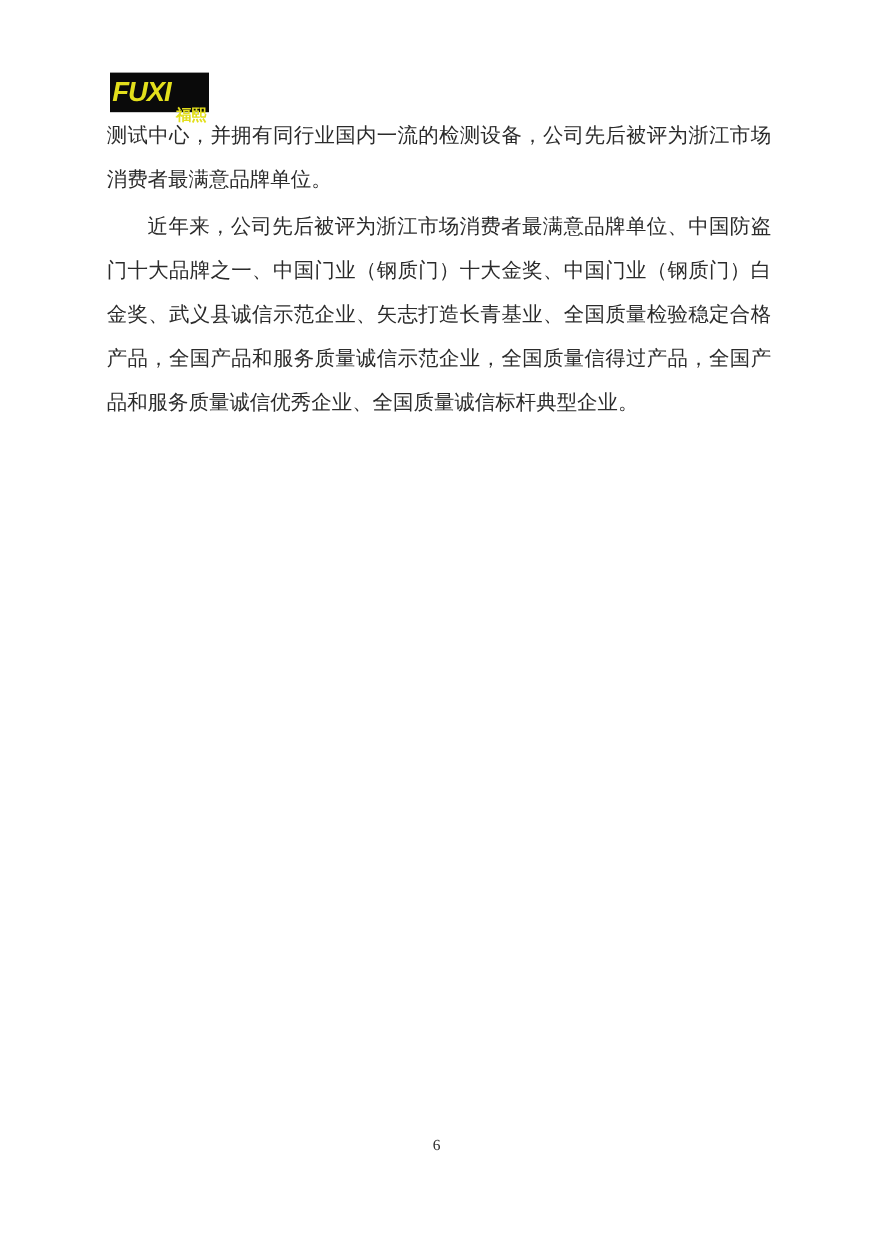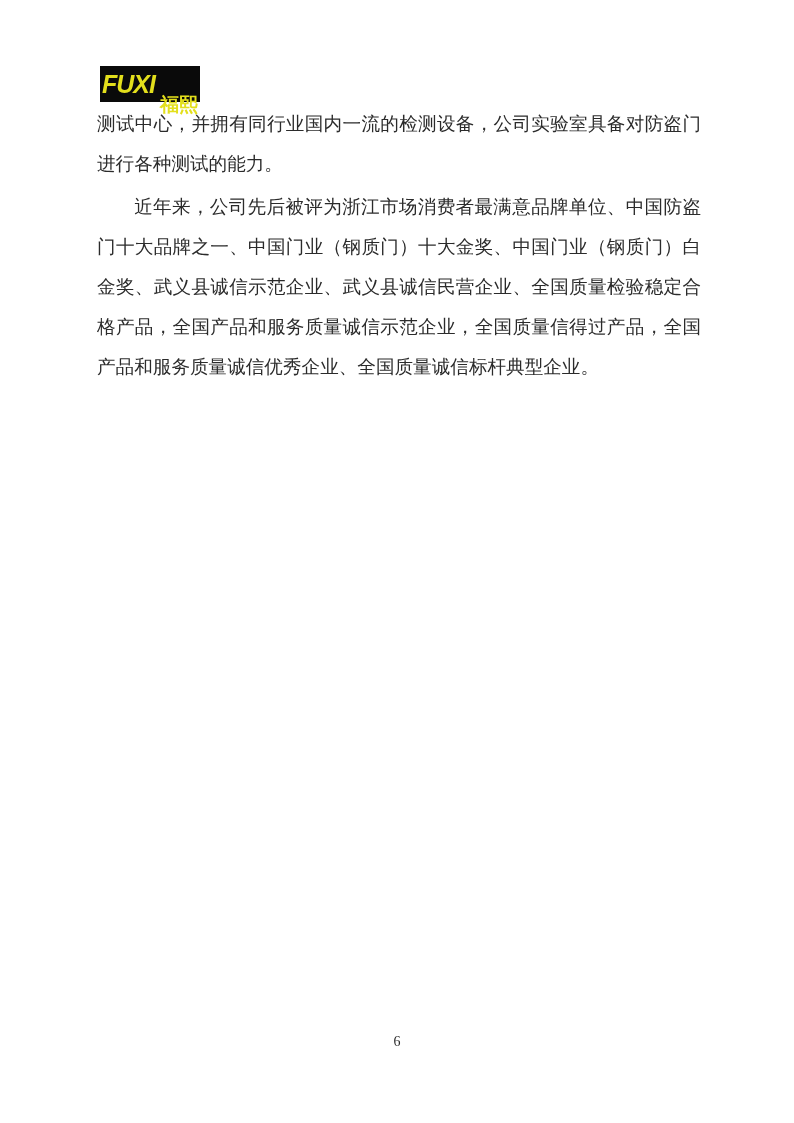--- a/index.html
+++ b/index.html
@@ -31,21 +31,21 @@
     font-family: "Liberation Sans", sans-serif;
     font-weight: bold;
     font-style: italic;
     font-size: 25px;
     letter-spacing: -1px;
     line-height: 1;
   }
   .logo-cjk {
     font-family: "Liberation Sans", sans-serif;
     font-weight: bold;
-    font-size: 19px;
+    font-size: 14px;
     margin-left: 5px;
     line-height: 1;
     margin-top: 40px;
   }
   .content {
     position: absolute;
     left: 97px;
     top: 104px;
     width: 604px;
     font-size: 18.6px;
@@ -74,19 +74,19 @@
 <body>
 
 <div class="page">
 
   <div class="logo">
     <span class="logo-latin">FUXI</span>
     <span class="logo-cjk">福熙</span>
   </div>
 
   <div class="content">
-    <p>测试中心，并拥有同行业国内一流的检测设备，公司实验室具备对防盗门进行各种测试的能力。</p>
-    <p class="indent">近年来，公司先后被评为浙江市场消费者最满意品牌单位、中国防盗门十大品牌之一、中国门业（钢质门）十大金奖、中国门业（钢质门）白金奖、武义县诚信示范企业、武义县诚信民营企业、全国质量检验稳定合格产品，全国产品和服务质量诚信示范企业，全国质量信得过产品，全国产品和服务质量诚信优秀企业、全国质量诚信标杆典型企业。</p>
+    <p>测试中心，并拥有同行业国内一流的检测设备，公司先后被评为浙江市场消费者最满意品牌单位。</p>
+    <p class="indent">近年来，公司先后被评为浙江市场消费者最满意品牌单位、中国防盗门十大品牌之一、中国门业（钢质门）十大金奖、中国门业（钢质门）白金奖、武义县诚信示范企业、矢志打造长青基业、全国质量检验稳定合格产品，全国产品和服务质量诚信示范企业，全国质量信得过产品，全国产品和服务质量诚信优秀企业、全国质量诚信标杆典型企业。</p>
   </div>
 
   <div class="page-number">6</div>
 
 </div>
 
 </body></html>

